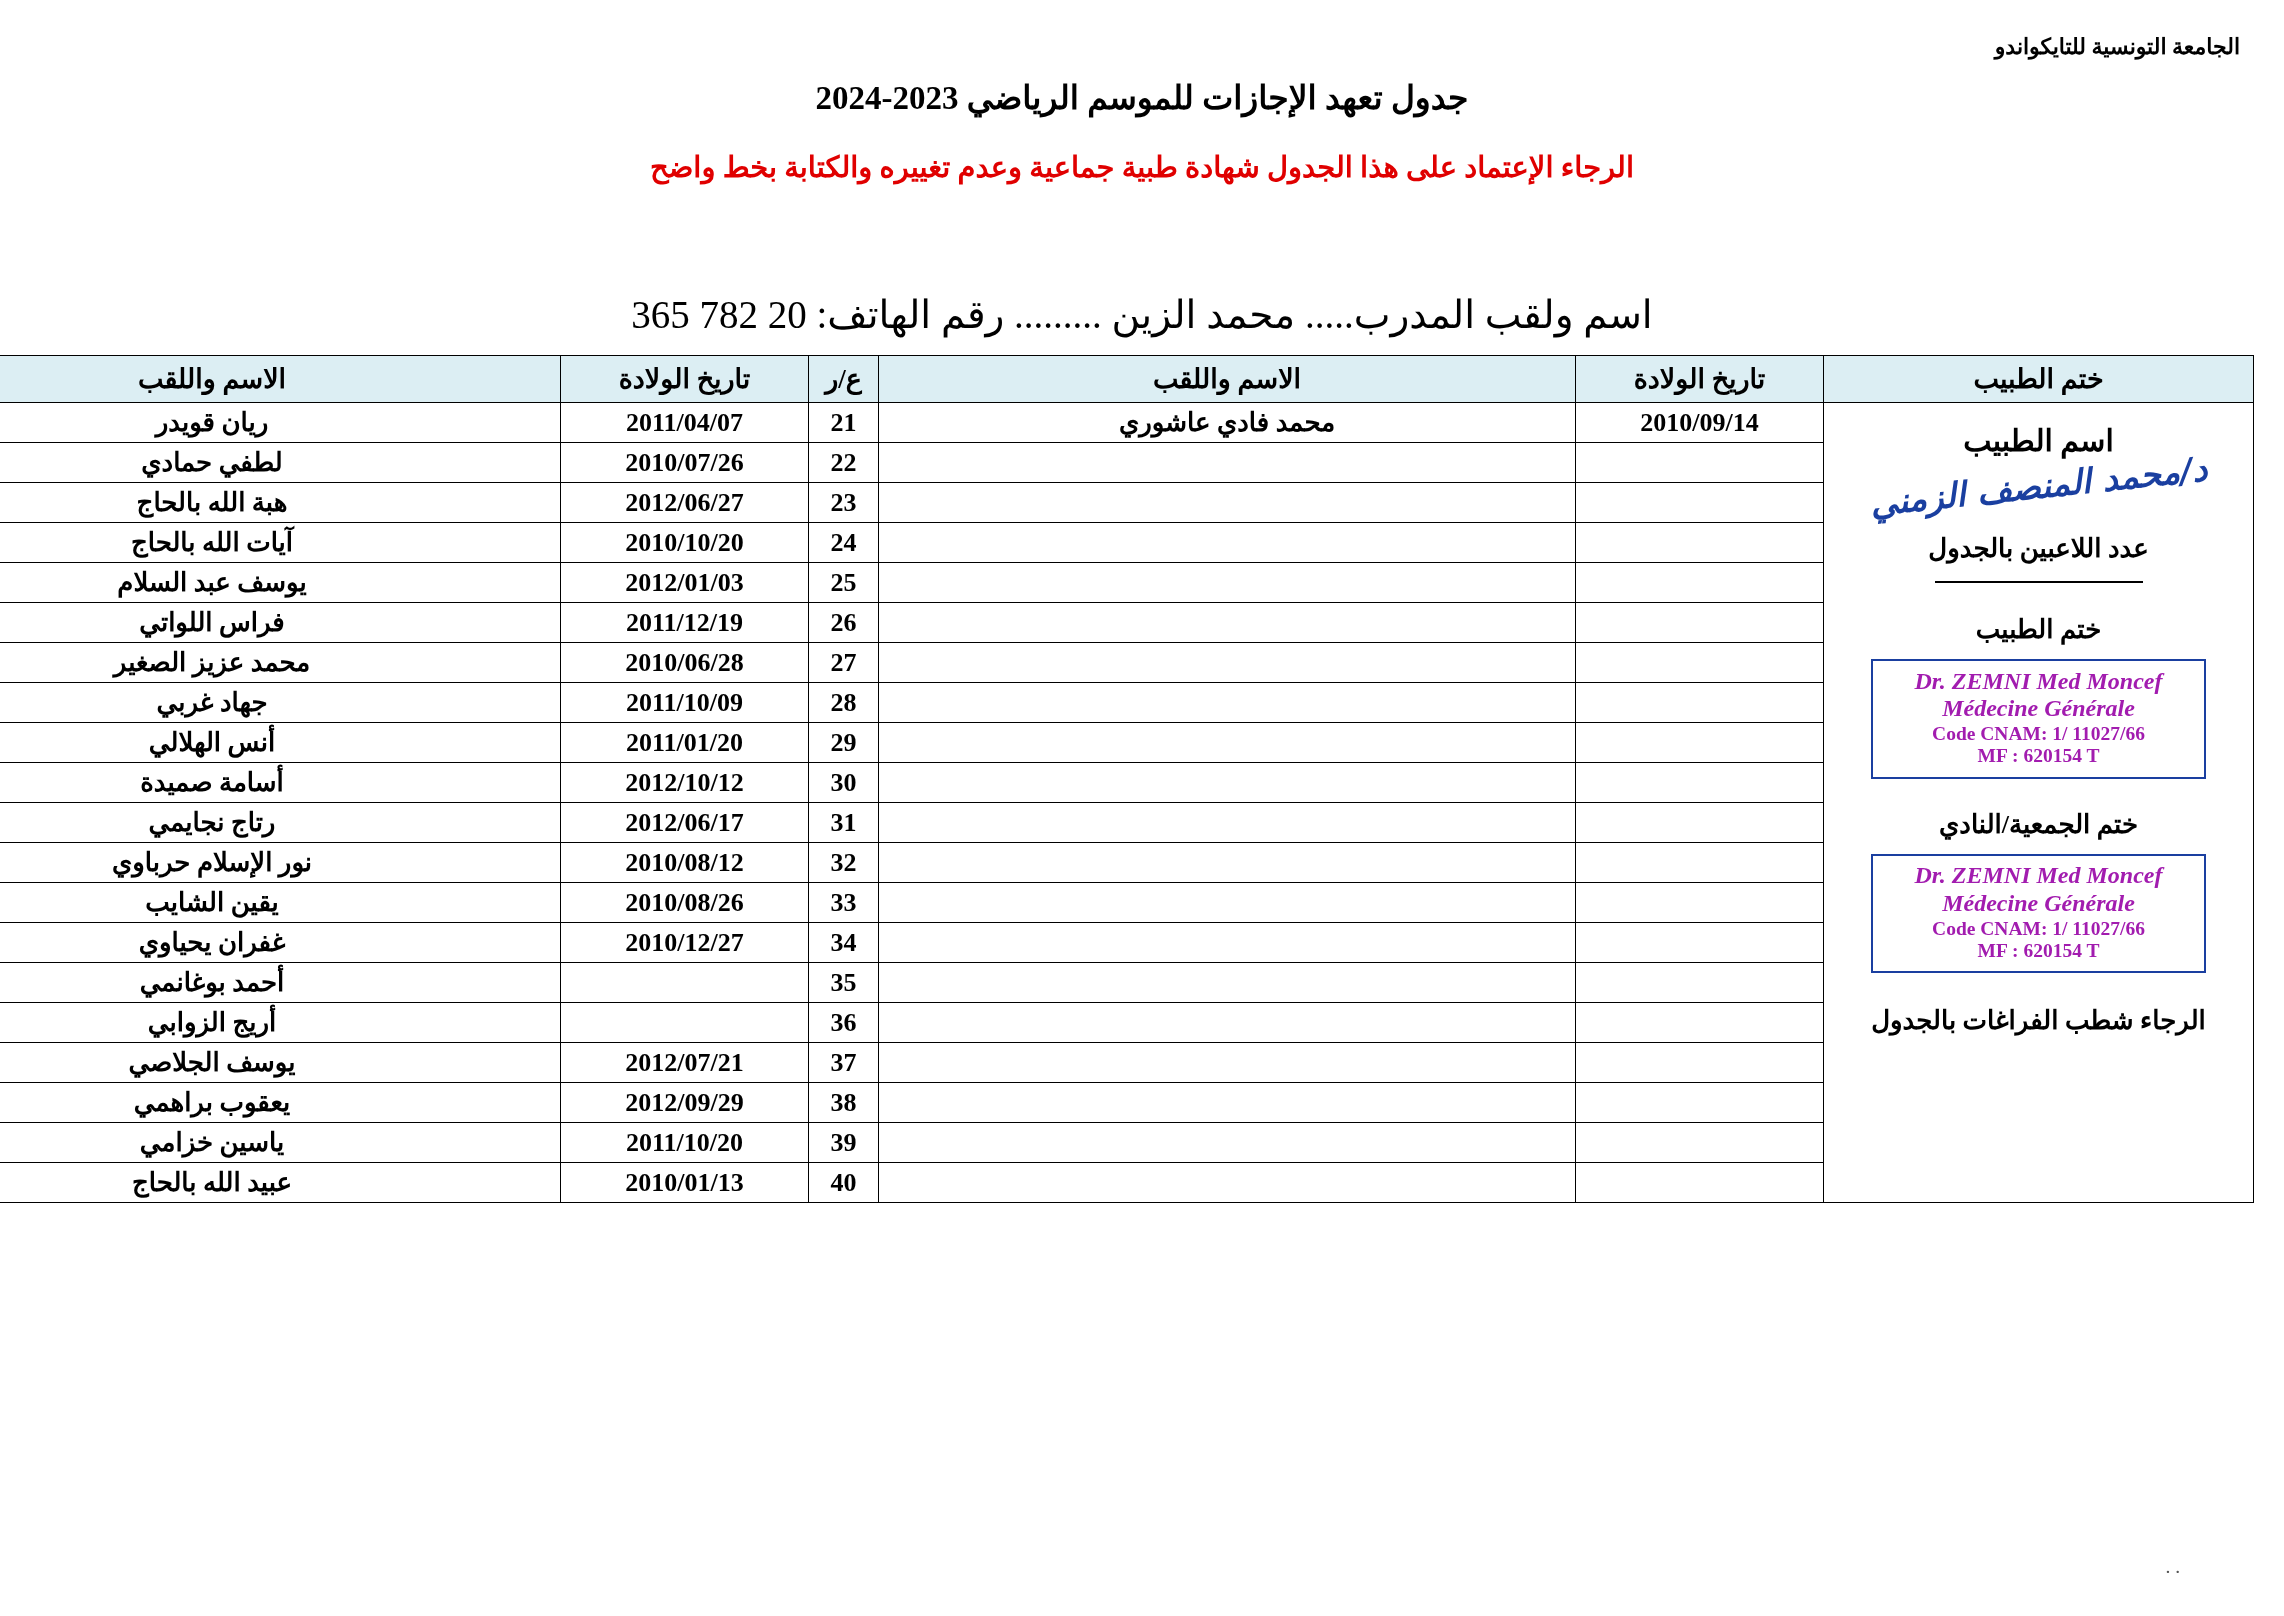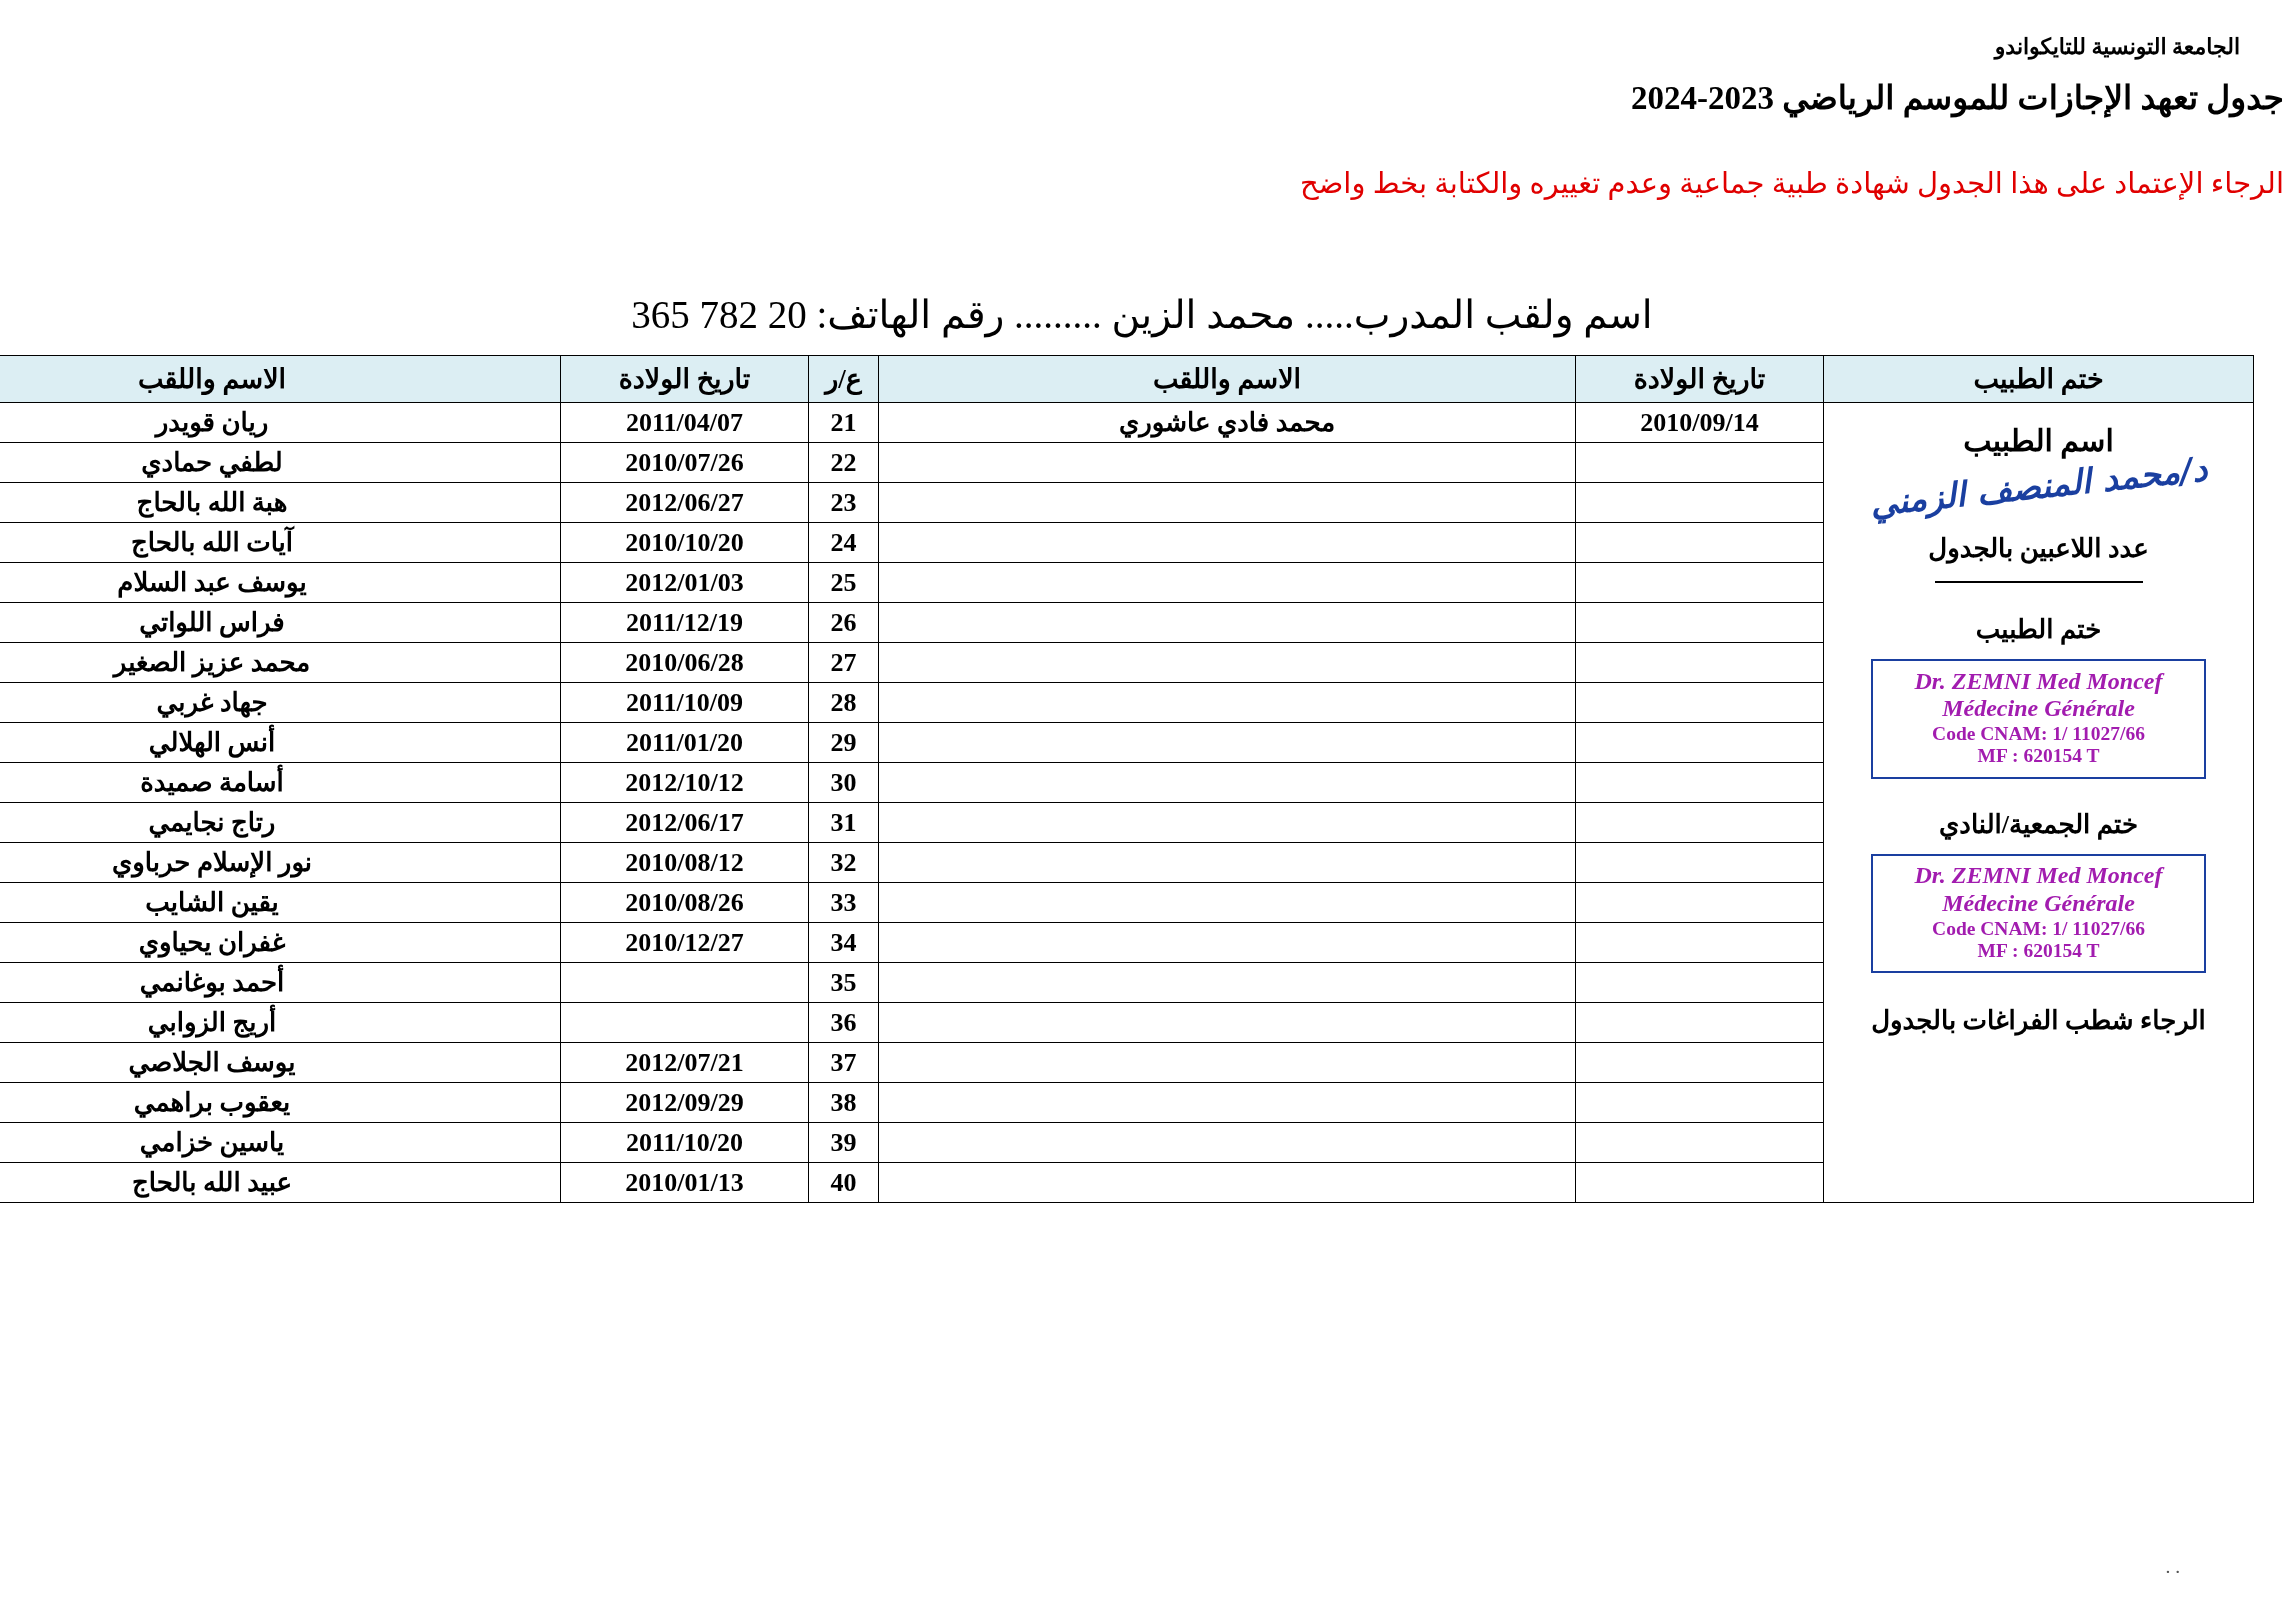--- a/index.html
+++ b/index.html
@@ -32,34 +32,34 @@
     font-size: 22px;
     font-weight: bold;
     letter-spacing: 0;
   }
 
   .title-main {
     position: absolute;
     top: 78px;
     left: 0;
     width: 100%;
-    text-align: right;
+    text-align: center;
     font-size: 33px;
     font-weight: bold;
   }
 
   .title-warning {
     position: absolute;
     top: 150px;
     left: 0;
     width: 100%;
+    text-align: center;
     font-size: 29px;
-    font-weight: normal;
+    font-weight: bold;
     color: #e00000;
-    margin-top: 16px;
   }
 
   .line-club {
     position: absolute;
     top: 221px;
     left: 0;
     width: 100%;
     text-align: center;
     font-size: 29px;
     font-weight: bold;

